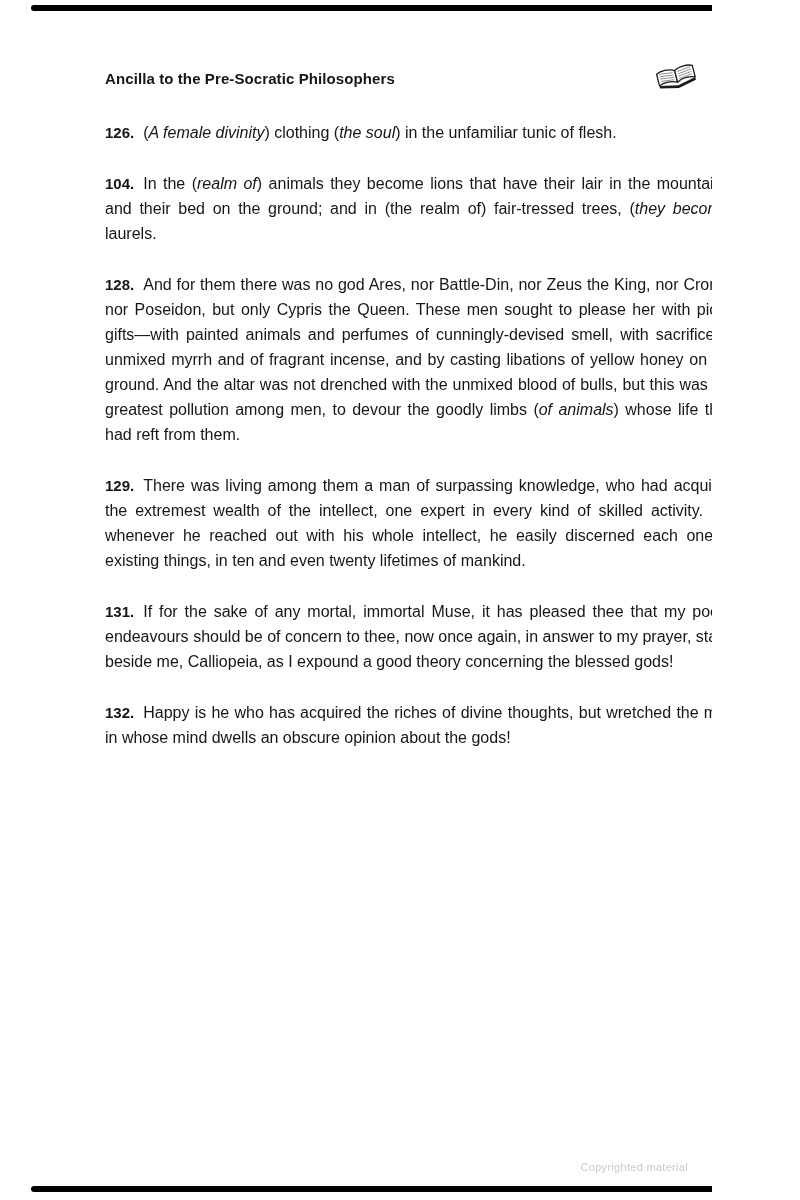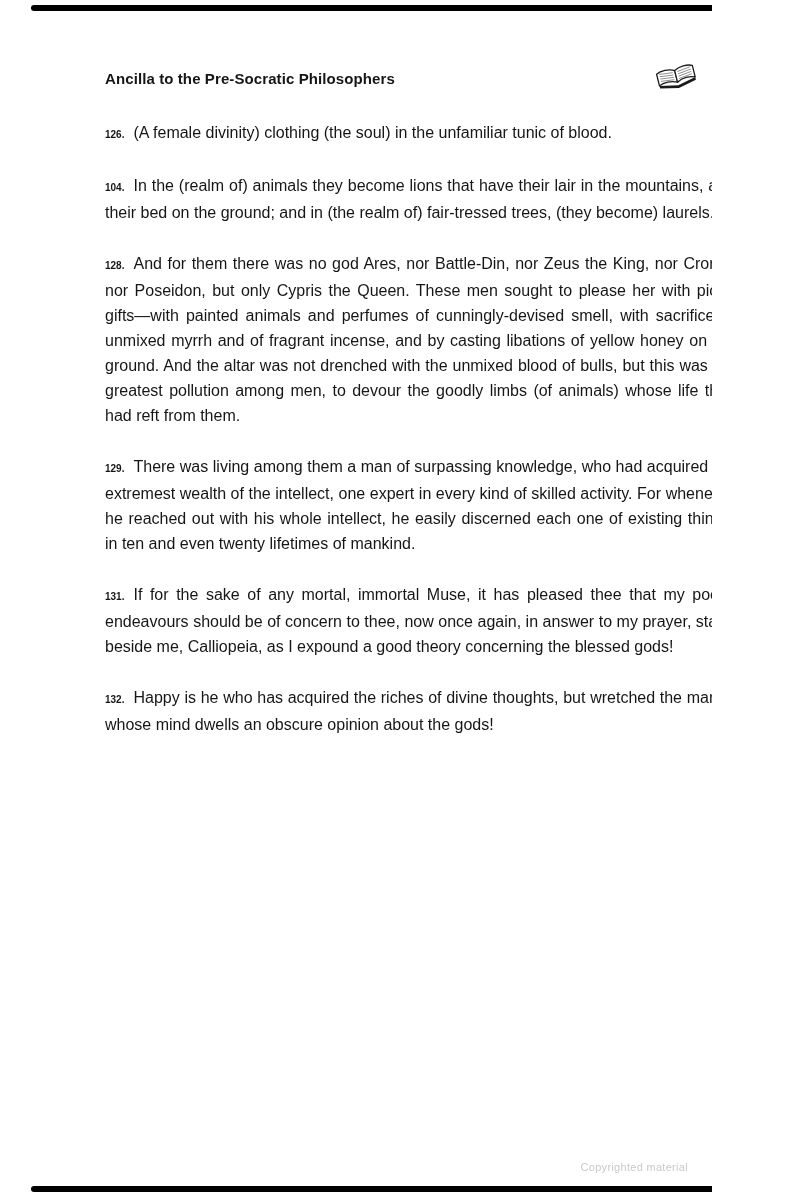--- a/index.html
+++ b/index.html
@@ -37,24 +37,24 @@
   .header .book-icon{display:block;margin-right:16px;}
   .header .page-number{
     font-weight:normal;font-size:17px;
   }
   .fragment{
     margin:0 0 26px 0;
     font-size:16px;line-height:25px;
     text-align:justify;
   }
   .fragment .num{
-    font-weight:bold;font-size:10px;
+    font-weight:bold;font-size:15px;
     margin-right:9px;
   }
-  .fragment .it{}
+  .fragment .it{font-style:italic;}
   .watermark{
     position:absolute;right:24px;top:1161px;
     font-size:11px;color:var(--watermark);
     letter-spacing:0.3px;
   }
 </style>
 </head>
 <body>
 
 <div class="page">
@@ -74,21 +74,21 @@
             <path d="M30 12 C37 8 47 8 53 11 L53 26 C47 23 37 23 30 27 Z" fill="#ffffff" stroke="#1a1a1a" stroke-width="1.6" stroke-linejoin="round"></path>
             <path d="M33 14 L50 12 M33 17 L50 15 M33 20 L50 18 M33 23 L50 21" stroke="#707070" stroke-width="0.9" fill="none"></path>
             <path d="M10 12 L27 14 M10 15 L27 17 M10 18 L27 20 M10 21 L27 23" stroke="#707070" stroke-width="0.9" fill="none"></path>
           </g>
         </svg>
       </span>
       <span class="page-number">87</span>
     </div>
 
     <div id="fragments">
-        <p class="fragment"><span class="num">126.</span><span>(</span><span class="it">A female divinity</span><span>) clothing (</span><span class="it">the soul</span><span>) in the unfamiliar tunic of blood.</span></p>
+        <p class="fragment"><span class="num">126.</span><span>(</span><span class="it">A female divinity</span><span>) clothing (</span><span class="it">the soul</span><span>) in the unfamiliar tunic of flesh.</span></p>
         <p class="fragment"><span class="num">104.</span><span>In the (</span><span class="it">realm of</span><span>) animals they become lions that have their lair in the mountains, and their bed on the ground; and in (the realm of) fair-tressed trees, (</span><span class="it">they become</span><span>) laurels.</span></p>
         <p class="fragment"><span class="num">128.</span><span>And for them there was no god Ares, nor Battle-Din, nor Zeus the King, nor Cronos nor Poseidon, but only Cypris the Queen. These men sought to please her with pious gifts—with painted animals and perfumes of cunningly-devised smell, with sacrifice of unmixed myrrh and of fragrant incense, and by casting libations of yellow honey on the ground. And the altar was not drenched with the unmixed blood of bulls, but this was the greatest pollution among men, to devour the goodly limbs (</span><span class="it">of animals</span><span>) whose life they had reft from them.</span></p>
         <p class="fragment"><span class="num">129.</span><span>There was living among them a man of surpassing knowledge, who had acquired the extremest wealth of the intellect, one expert in every kind of skilled activity. For whenever he reached out with his whole intellect, he easily discerned each one of existing things, in ten and even twenty lifetimes of mankind.</span></p>
         <p class="fragment"><span class="num">131.</span><span>If for the sake of any mortal, immortal Muse, it has pleased thee that my poetic endeavours should be of concern to thee, now once again, in answer to my prayer, stand beside me, Calliopeia, as I expound a good theory concerning the blessed gods!</span></p>
         <p class="fragment"><span class="num">132.</span><span>Happy is he who has acquired the riches of divine thoughts, but wretched the man in whose mind dwells an obscure opinion about the gods!</span></p>
       </div>
 
   </div>
 
   <div class="watermark">Copyrighted material</div>

